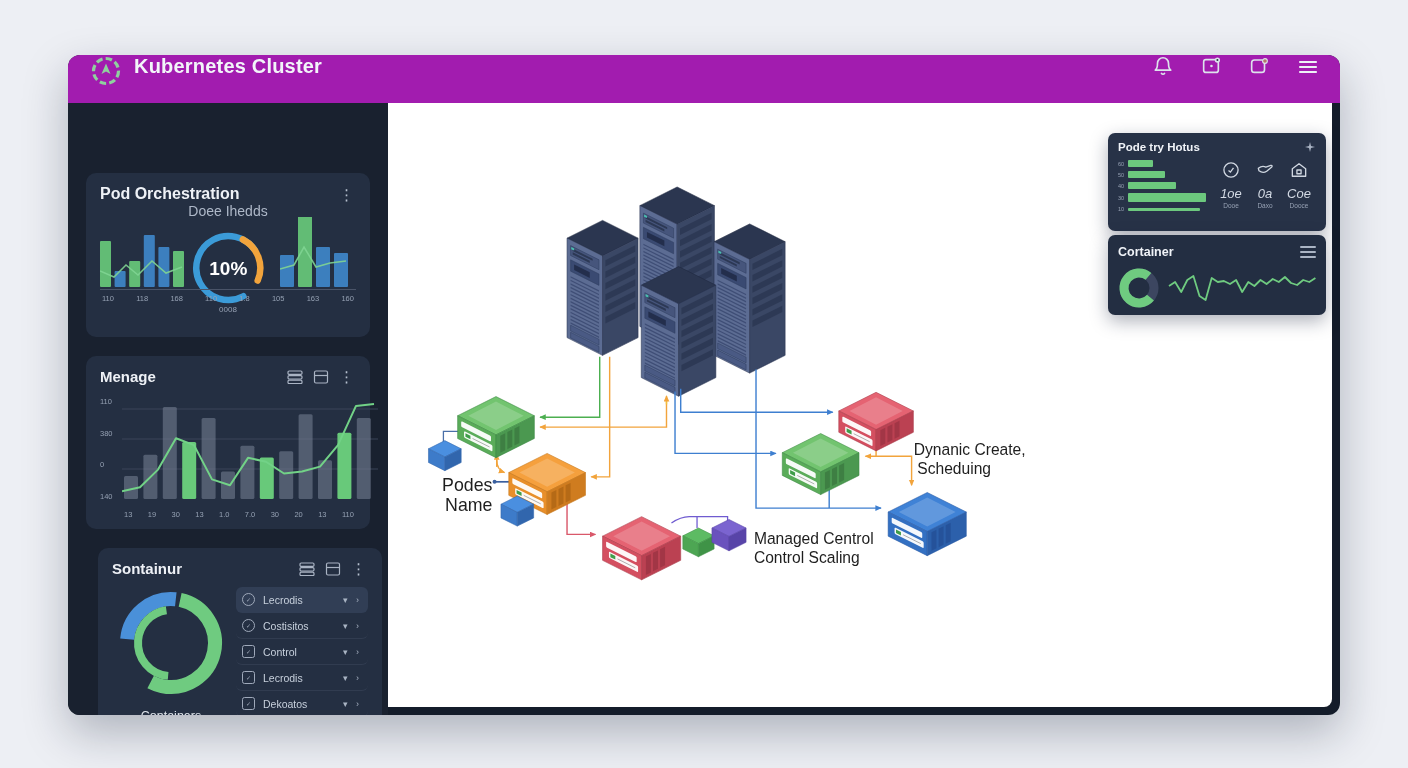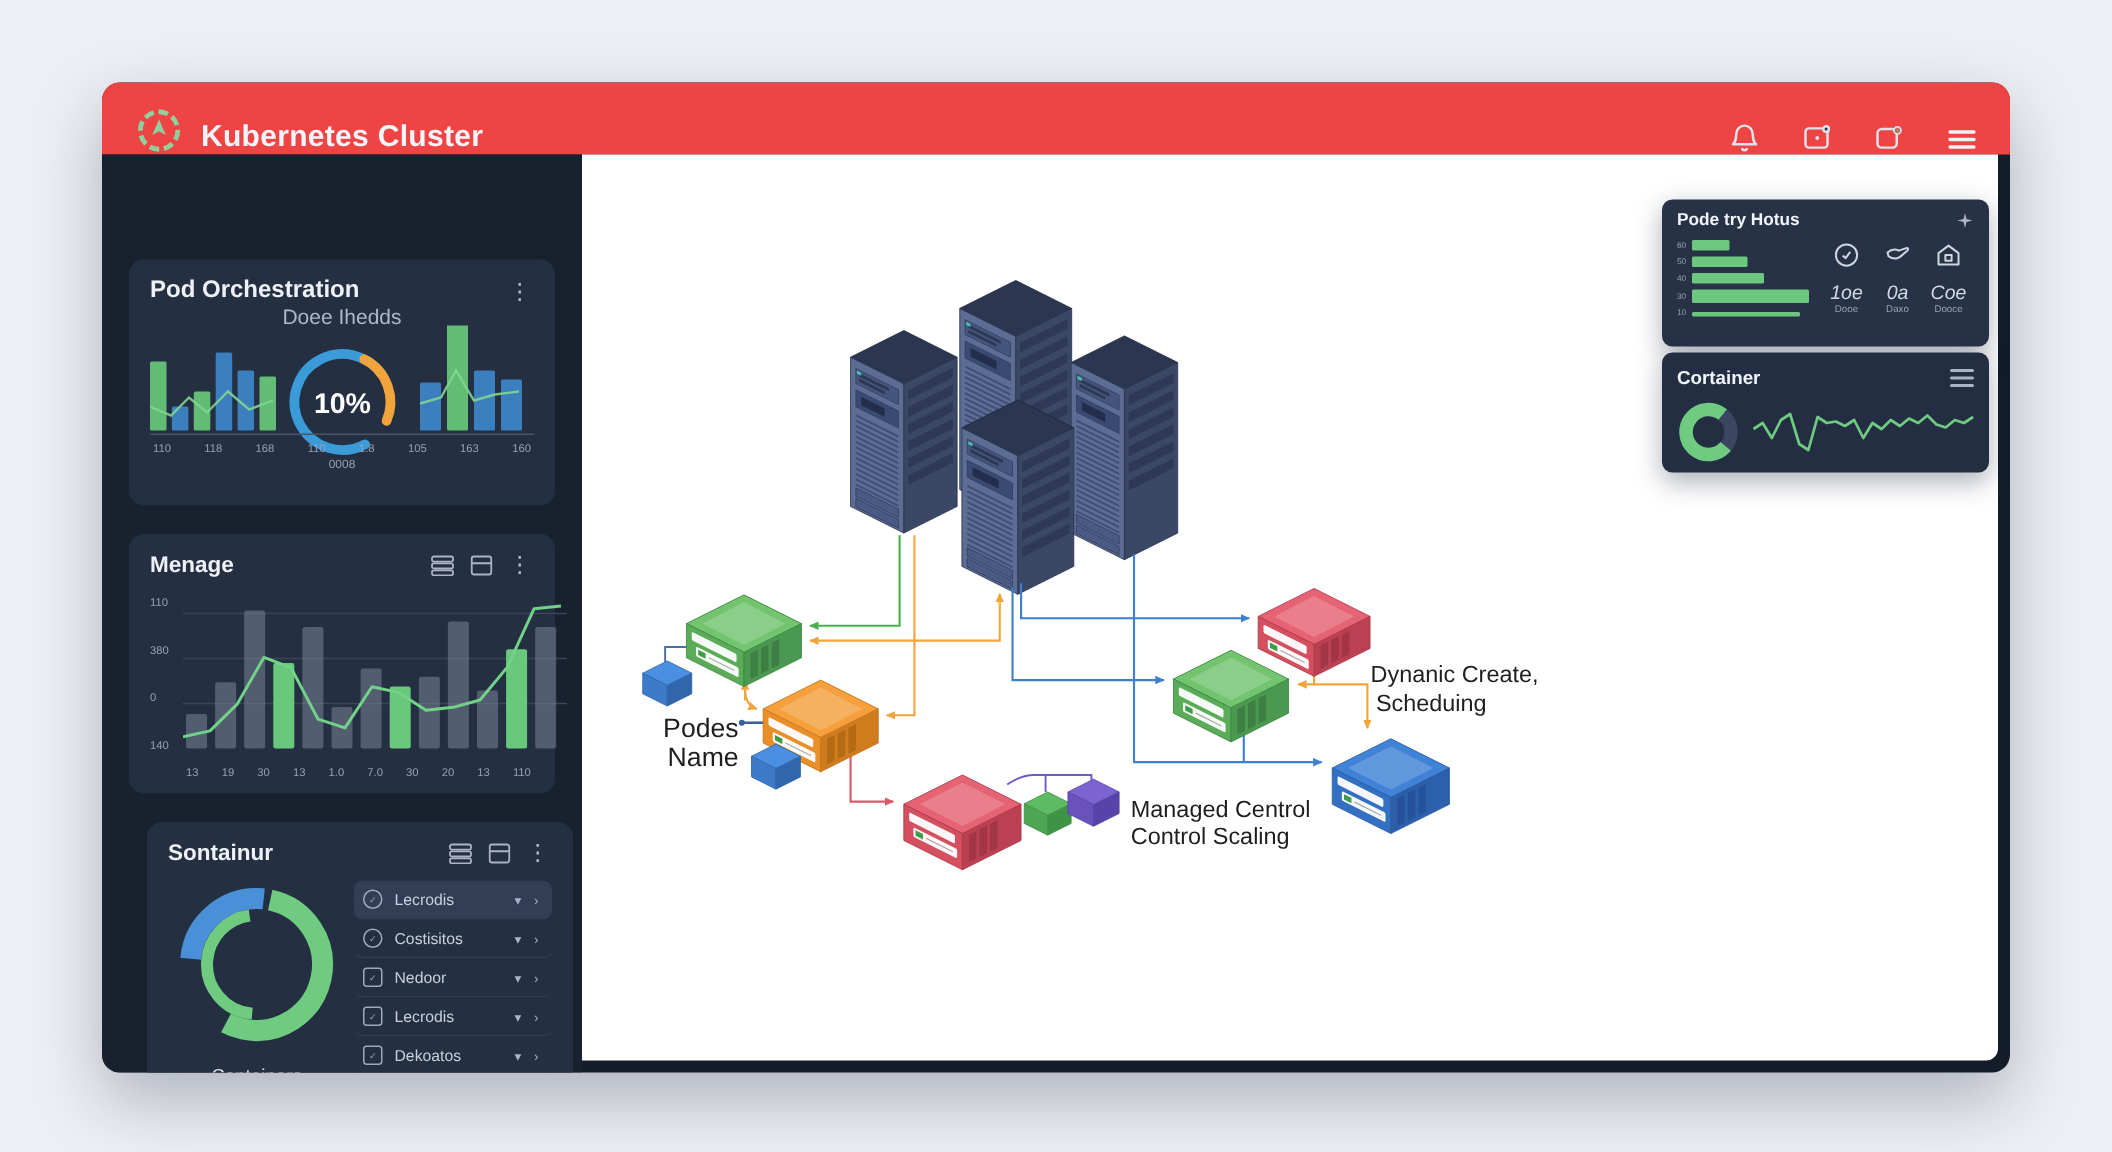--- a/index.html
+++ b/index.html
@@ -1,22 +1,22 @@
 <!DOCTYPE html>
 <html><head>
 <meta charset="utf-8">
 <style>
   html,body{margin:0;padding:0;background:#edeff4;font-family:"Liberation Sans",sans-serif;
     -webkit-font-smoothing:antialiased;}
   .stage{position:relative;width:1408px;height:768px;background:#edeff4;overflow:hidden;}
   
   .window{position:absolute;left:68px;top:55px;width:1272px;height:660px;background:#141c2a;
     border-radius:12px;box-shadow:0 18px 45px rgba(15,25,45,.28);overflow:hidden;}
-  .titlebar{position:absolute;left:0;top:0;right:0;height:48px;background:#ef4444;
-    display:flex;align-items:flex-end;padding:0 22px;box-sizing:border-box;}
+  .titlebar{position:absolute;left:0;top:0;right:0;height:48px;background:#a21caf;
+    display:flex;align-items:flex-start;padding:0 22px;box-sizing:border-box;}
   .logo{width:32px;height:32px;display:flex;align-items:center;justify-content:center;margin-right:12px;}
   .title{color:#f2f5f9;font-size:20px;font-weight:bold;letter-spacing:.2px;}
   .tb-icons{margin-left:auto;display:flex;align-items:center;gap:26px;}
   .tb-ic{width:22px;height:22px;cursor:pointer;position:relative;}
   
   .sidebar{position:absolute;left:0;top:48px;bottom:0;width:320px;background:#19212f;}
   .panel{position:absolute;left:18px;width:284px;background:#242f42;border-radius:10px;
     box-sizing:border-box;padding:12px 14px;}
   .p1{top:70px;height:164px;}
   .p2{top:253px;height:173px;}
@@ -267,21 +267,21 @@
                   <span class="sn-lbl">Lecrodis</span>
                   <span class="sn-chev">▾ ›</span>
                 </div>
                 <div class="sn-row">
                   <span class="sn-ic round">✓</span>
                   <span class="sn-lbl">Costisitos</span>
                   <span class="sn-chev">▾ ›</span>
                 </div>
                 <div class="sn-row">
                   <span class="sn-ic square">✓</span>
-                  <span class="sn-lbl">Nedoor</span>
+                  <span class="sn-lbl">Control</span>
                   <span class="sn-chev">▾ ›</span>
                 </div>
                 <div class="sn-row">
                   <span class="sn-ic square">✓</span>
                   <span class="sn-lbl">Lecrodis</span>
                   <span class="sn-chev">▾ ›</span>
                 </div>
                 <div class="sn-row">
                   <span class="sn-ic square">✓</span>
                   <span class="sn-lbl">Dekoatos</span>

